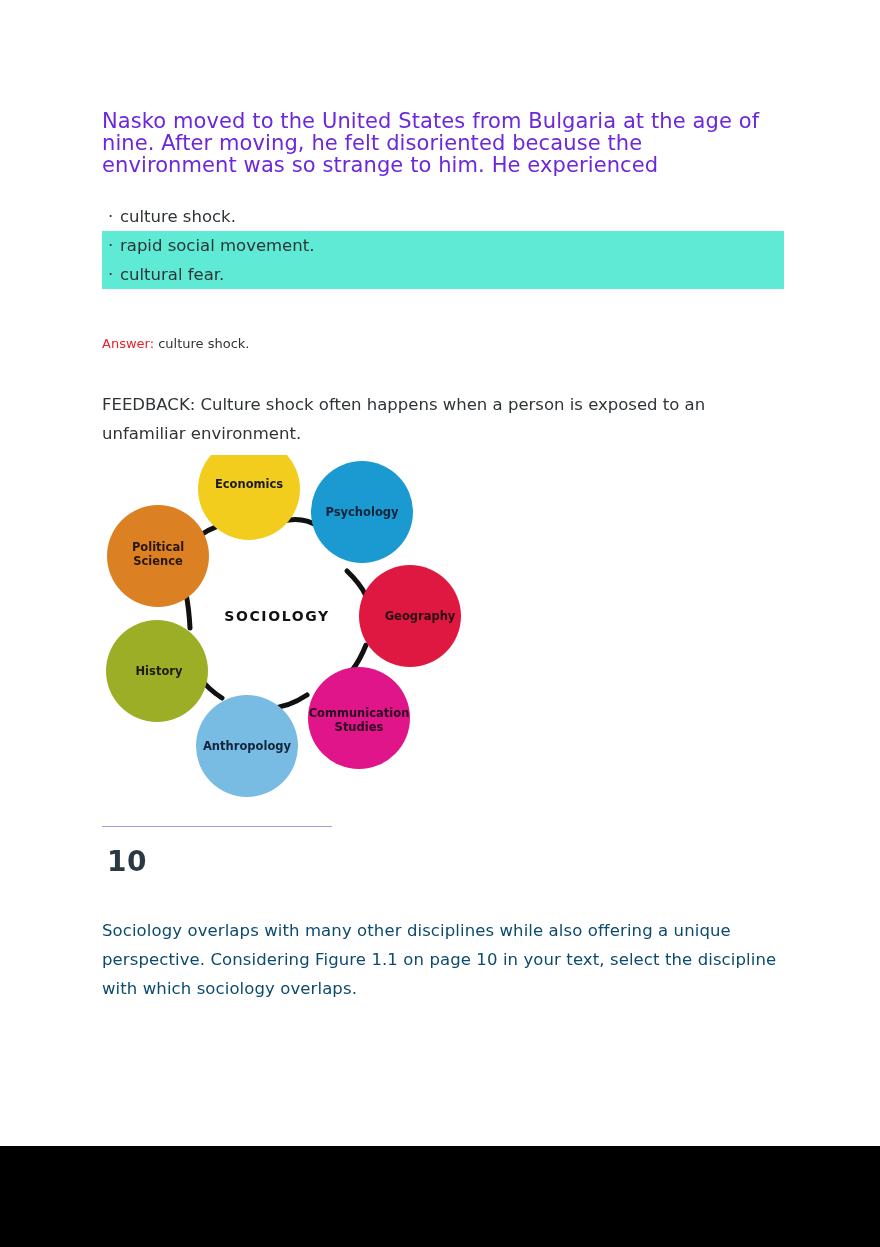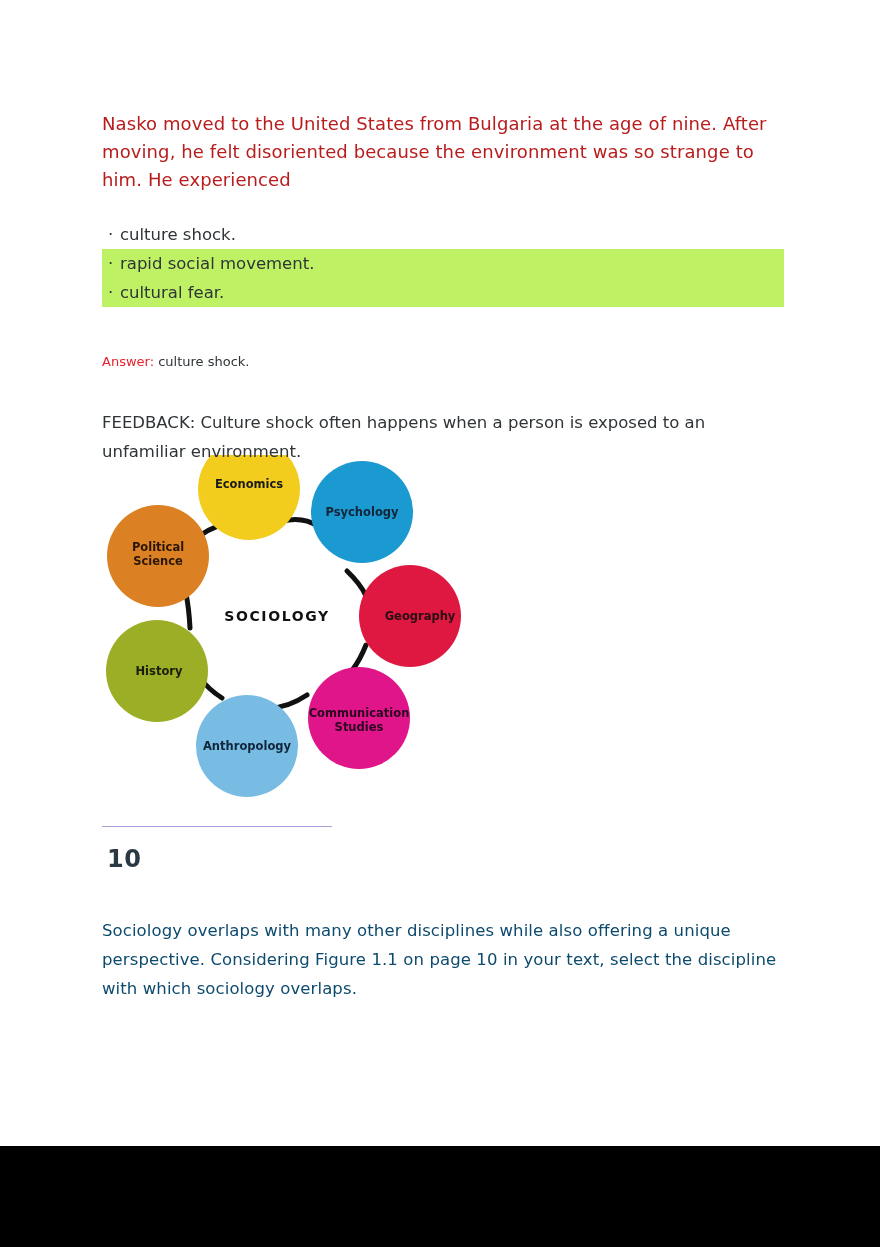--- a/index.html
+++ b/index.html
@@ -24,40 +24,40 @@
   }
 
   .content {
     position: absolute;
     left: 102px;
     top: 110px;
     width: 676px;
   }
 
   .question-text {
-    font-size: 18px;
-    line-height: 28px;
-    color: #b91c1c;
+    font-size: 21px;
+    line-height: 22px;
+    color: #6d28d9;
     letter-spacing: 0.1px;
   }
 
   .options {
     margin-top: 26px;
     position: relative;
   }
   .option-row {
     position: relative;
     font-size: 16.5px;
     line-height: 29px;
     color: #2f3437;
     padding: 0 0 0 6px;
     white-space: nowrap;
   }
   .option-row.shaded {
-    background: #bef264;
+    background: #5eead4;
     width: 676px;
   }
   .option-row .bullet {
     display: inline-block;
     width: 12px;
     color: #2f3437;
   }
 
   .answer-line {
     margin-top: 40px;
@@ -103,21 +103,21 @@
     top: 826px;
     width: 230px;
     height: 0;
     border-top: 1.5px solid #a9a0da;
   }
 
   .page-number {
     position: absolute;
     left: 107px;
     top: 845px;
-    font-size: 24px;
+    font-size: 28px;
     font-weight: bold;
     color: #2b3a42;
     letter-spacing: 0.5px;
   }
 
   .closing-text {
     position: absolute;
     left: 102px;
     top: 916px;
     width: 676px;

